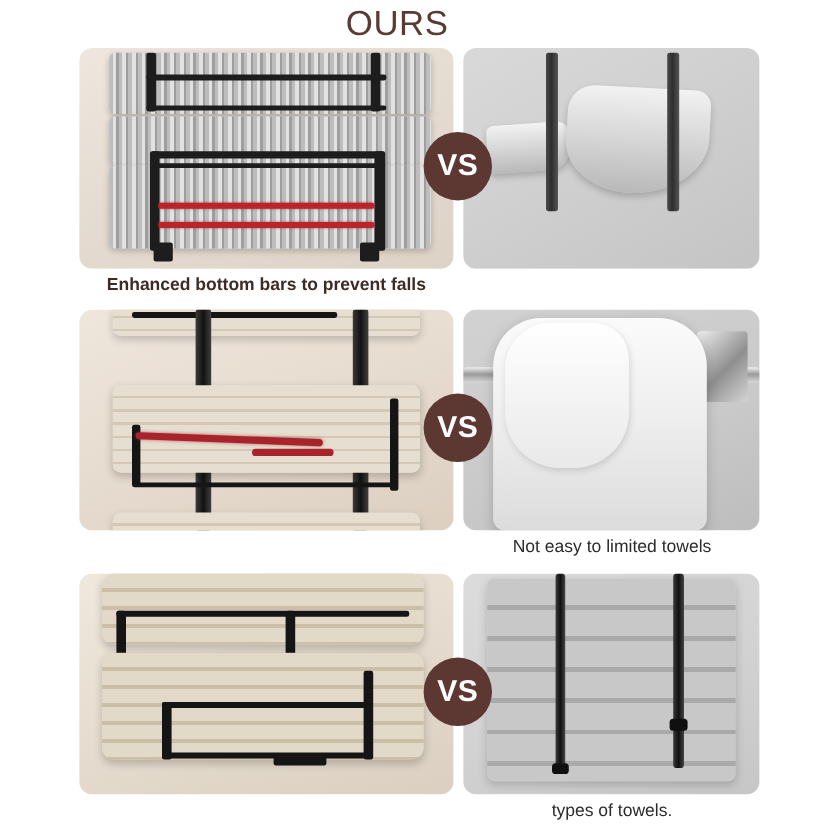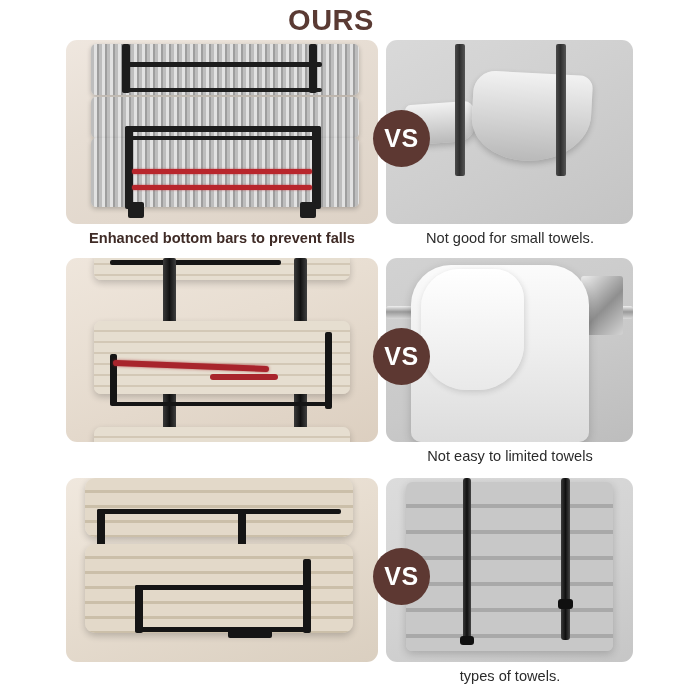--- a/index.html
+++ b/index.html
@@ -33,21 +33,21 @@
   .header-cell {
     flex: 1 1 50%;
     display: flex;
     align-items: center;
     justify-content: center;
   }
   .header-cell.left { padding-right: 38px; }
   .header-cell.right { padding-left: 30px; }
   .header-title {
     font-size: 29px;
-    font-weight: bold;
+    font-weight: normal;
     letter-spacing: 0.5px;
     line-height: 1;
   }
   .header-title.ours   { color: #5a3a33; }
   .header-title.others { color: #a9a9a9; }
 
   
   .compare-row {
     position: absolute;
     left: 0;
@@ -98,21 +98,21 @@
     border-radius: 50%;
     background: #5d3832;
     color: #ffffff;
     font-size: 25px;
     font-weight: bold;
     letter-spacing: 0.5px;
     display: flex;
     align-items: center;
     justify-content: center;
     z-index: 5;
-    left: 373px;
+    left: 353px;
     top: 70px;
   }
 
   
   .photo {
     position: absolute;
     inset: 0;
     width: 100%;
     height: 100%;
   }
@@ -387,23 +387,20 @@
         </div>
       </div>
 
       <div class="vs-badge">
         <span>VS</span>
       </div>
 
       <div class="caption left">
         <span>Enhanced bottom bars to prevent falls</span>
       </div>
-      <div class="caption right">
-        <span>Not good for small towels.</span>
-      </div>
     </div>
   </div>
 
   <div class="compare-row row-2">
     <div class="cards">
 
       <div class="card left">
         <div class="photo p2l">
           <div class="stack s-top"></div>
           <div class="frame f-t"></div>

